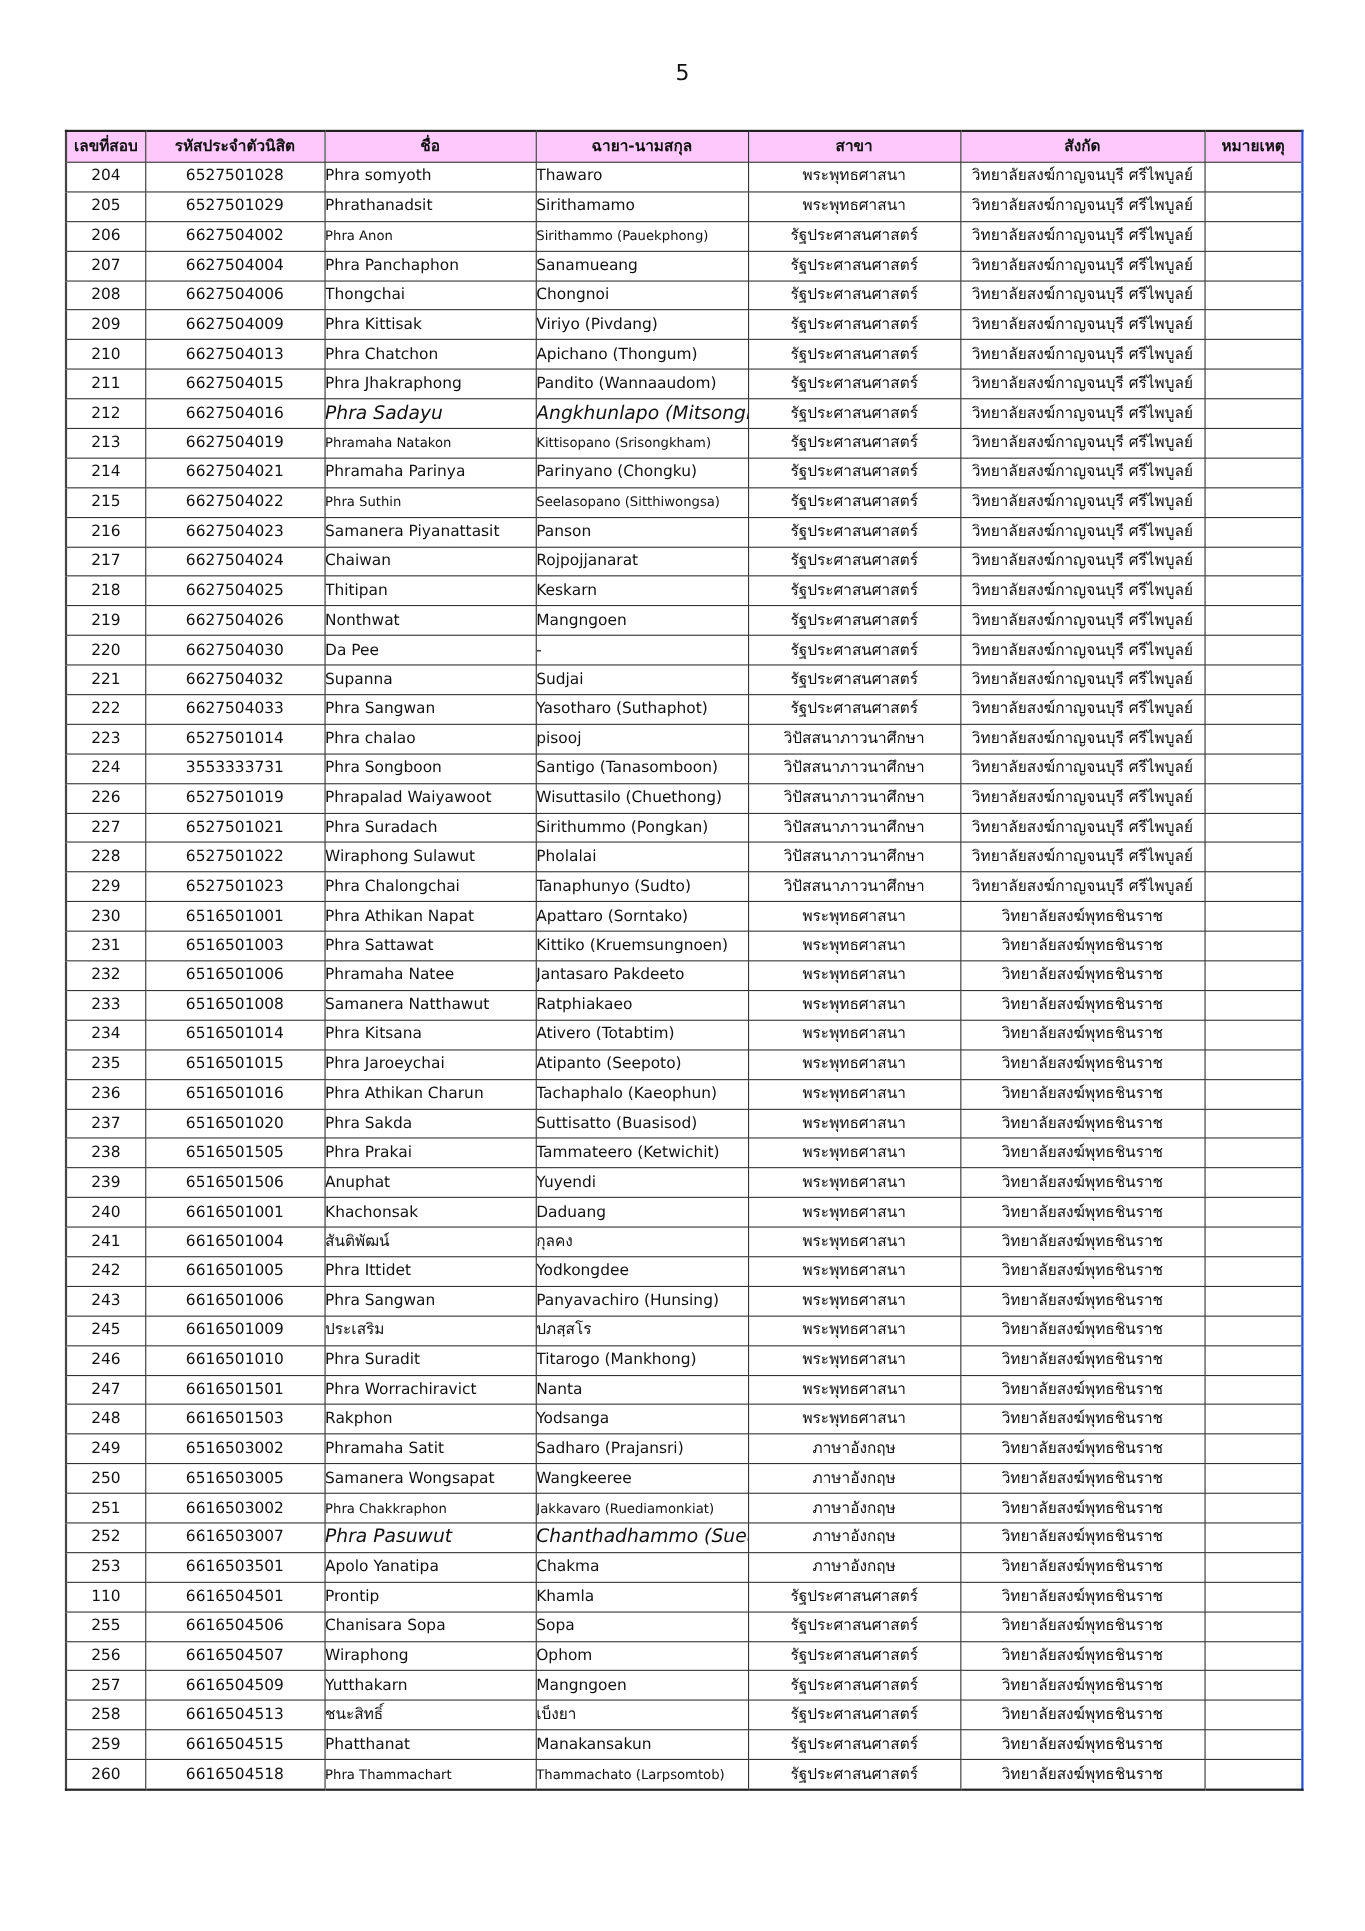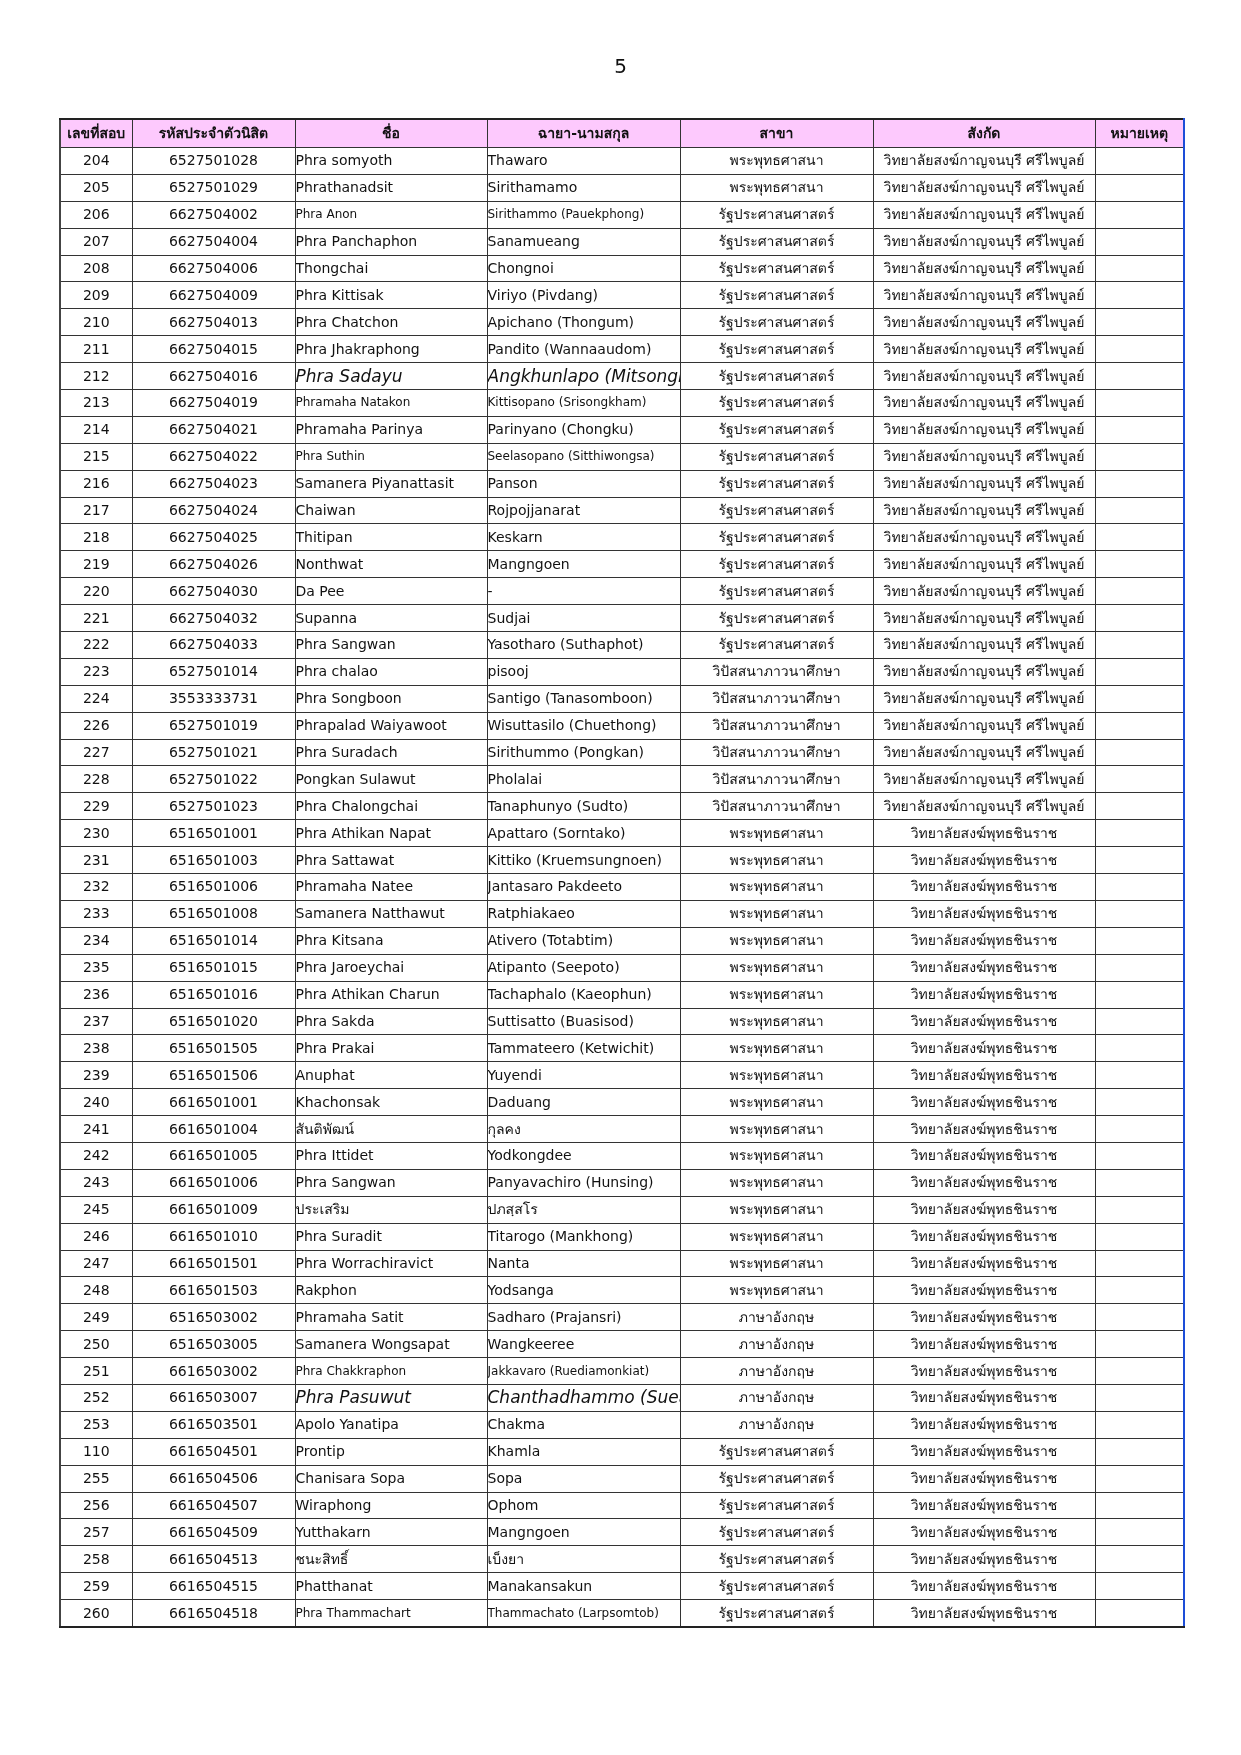--- a/index.html
+++ b/index.html
@@ -289,21 +289,21 @@
         <td class="c-id">6527501021</td>
         <td class="c-name">Phra Suradach</td>
         <td class="c-surname">Sirithummo (Pongkan)</td>
         <td class="c-branch">วิปัสสนาภาวนาศึกษา</td>
         <td class="c-affil">วิทยาลัยสงฆ์กาญจนบุรี ศรีไพบูลย์</td>
         <td class="c-note"></td>
       </tr>
       <tr>
         <td class="c-num">228</td>
         <td class="c-id">6527501022</td>
-        <td class="c-name">Pongkan Sulawut</td>
+        <td class="c-name">Wiraphong Sulawut</td>
         <td class="c-surname">Pholalai</td>
         <td class="c-branch">วิปัสสนาภาวนาศึกษา</td>
         <td class="c-affil">วิทยาลัยสงฆ์กาญจนบุรี ศรีไพบูลย์</td>
         <td class="c-note"></td>
       </tr>
       <tr>
         <td class="c-num">229</td>
         <td class="c-id">6527501023</td>
         <td class="c-name">Phra Chalongchai</td>
         <td class="c-surname">Tanaphunyo (Sudto)</td>

